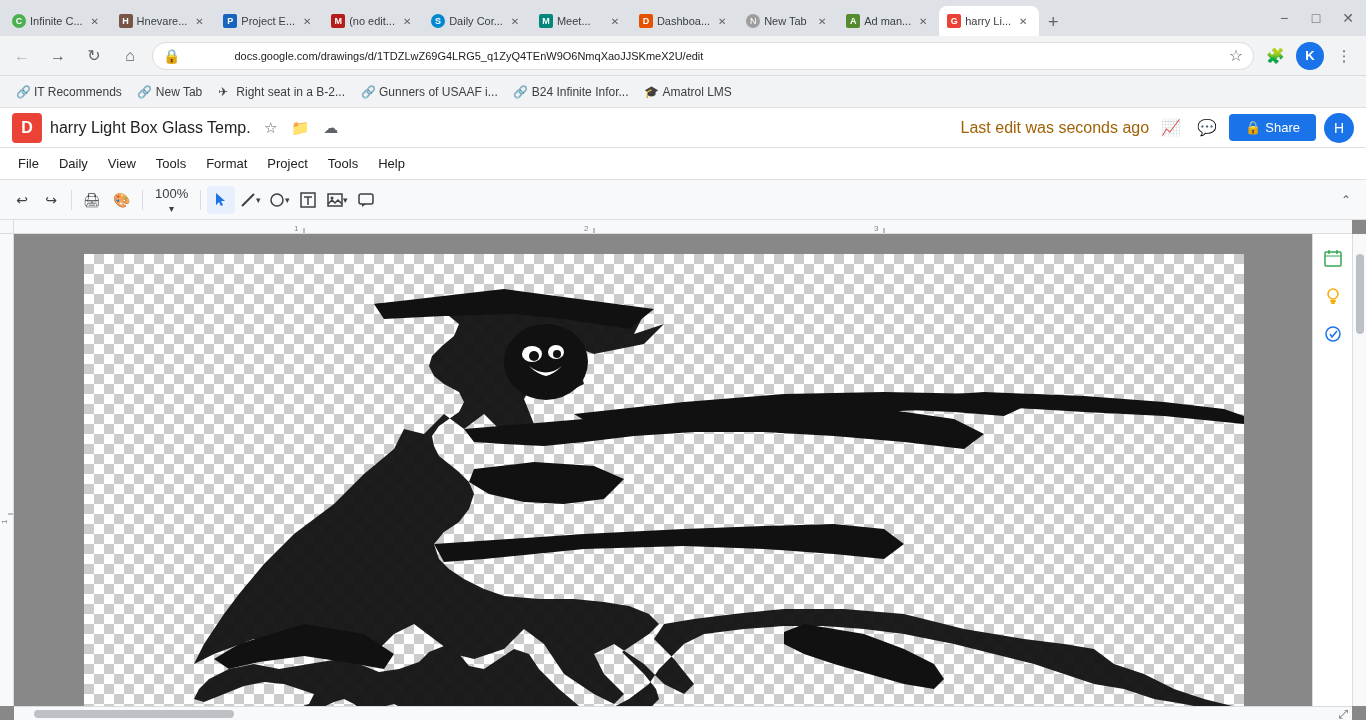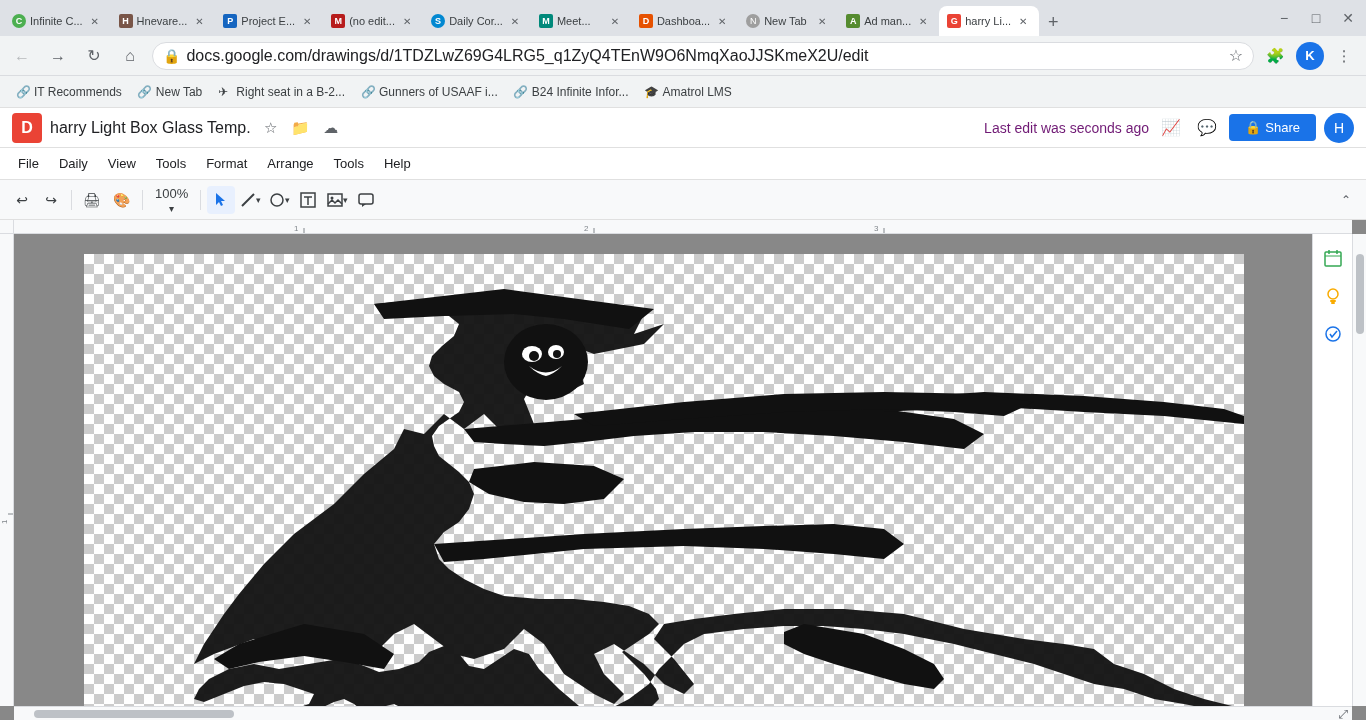--- a/index.html
+++ b/index.html
@@ -76,21 +76,21 @@
       display: flex;
       align-items: center;
       padding: 0 10px;
       gap: 6px;
       border: 1px solid #dadce0;
       font-size: 13px;
       color: #202124;
       cursor: text;
     }
     .url-bar .lock-icon { color: #5f6368; font-size: 14px; }
-    .url-text { flex: 1; font-size: 16px; }
+    .url-text { flex: 1; font-size: 11px; margin-left: 48px; }
     .url-star { color: #5f6368; font-size: 16px; cursor: pointer; }
     .address-right { display: flex; align-items: center; gap: 6px; }
     .address-icon { width: 28px; height: 28px; border-radius: 50%; display: flex; align-items: center; justify-content: center; cursor: pointer; color: #5f6368; font-size: 15px; }
 
     
     .bookmarks-bar {
       background: #f1f3f4;
       height: 32px;
       display: flex;
       align-items: center;
@@ -139,21 +139,21 @@
       background: #1a73e8;
       color: #fff;
       border: none;
       border-radius: 4px;
       padding: 6px 16px;
       font-size: 13px;
       cursor: pointer;
       display: flex; align-items: center; gap: 4px;
     }
     .avatar { width: 30px; height: 30px; border-radius: 50%; background: #1a73e8; color: #fff; display: flex; align-items: center; justify-content: center; font-size: 14px; font-weight: 500; cursor: pointer; }
-    .last-edit { font-size: 14px; color: #701a75; padding-left: 12px; }
+    .last-edit { font-size: 16px; color: #a16207; padding-left: 12px; }
 
     
     .menu-bar {
       background: #fff;
       height: 32px;
       display: flex;
       align-items: center;
       padding: 0 8px;
       gap: 0;
       flex-shrink: 0;
@@ -464,21 +464,21 @@
         <div class="avatar">H</div>
       </div>
     </div>
 
     <div class="menu-bar">
       <div class="menu-item">File</div>
       <div class="menu-item">Daily</div>
       <div class="menu-item">View</div>
       <div class="menu-item">Tools</div>
       <div class="menu-item">Format</div>
-      <div class="menu-item">Arrange</div>
+      <div class="menu-item">Project</div>
       <div class="menu-item">Tools</div>
       <div class="menu-item">Help</div>
     </div>
 
     <div class="toolbar">
       <div class="toolbar-group">
         <button class="toolbar-btn" title="Undo">↩</button>
         <button class="toolbar-btn" title="Redo">↪</button>
       </div>
       <div class="toolbar-separator"></div>

